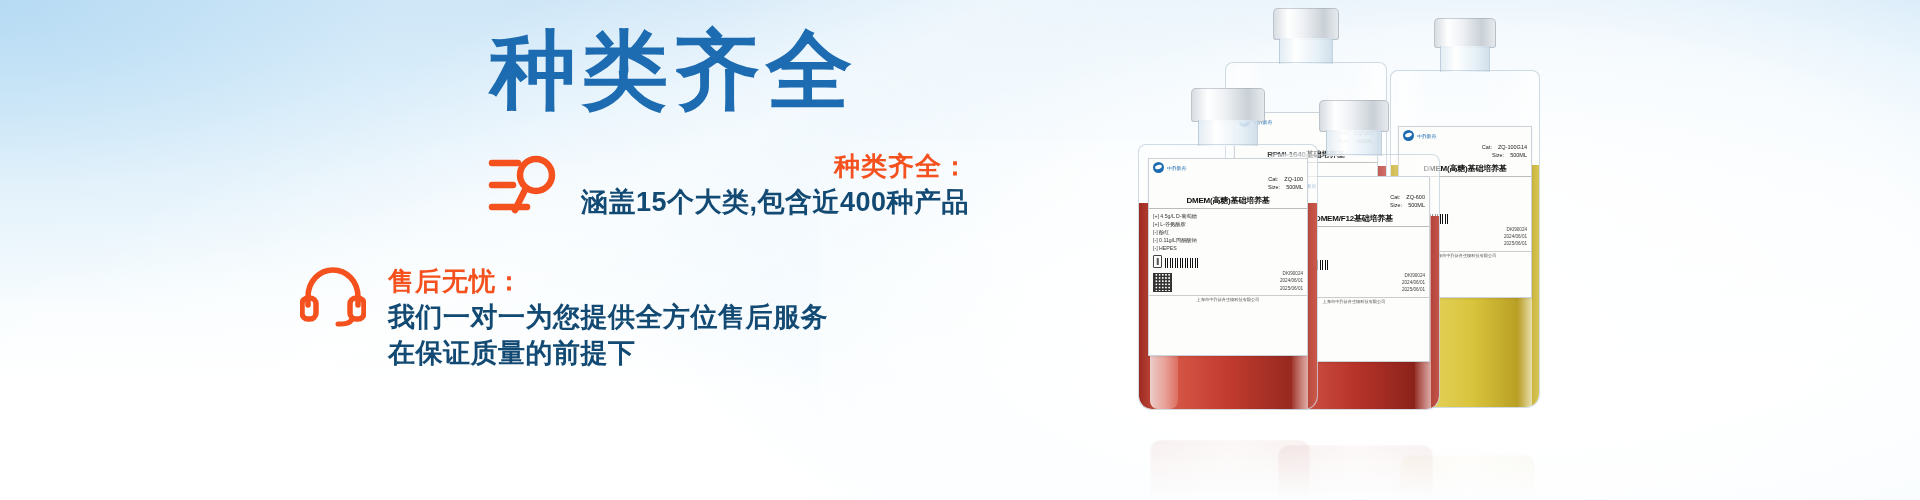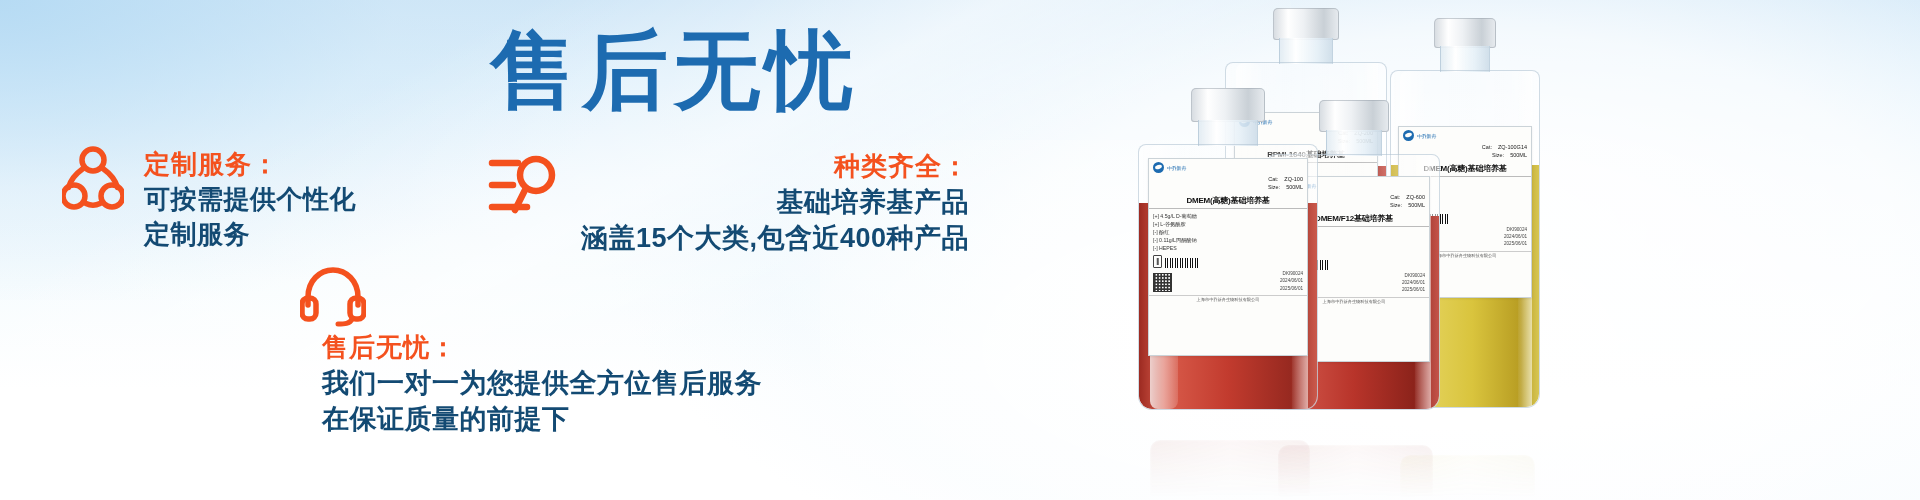--- a/index.html
+++ b/index.html
@@ -76,21 +76,21 @@
     white-space: nowrap;
   }
 
   #feature-custom { left: 62px; top: 146px; }
   #feature-custom .ftext { margin-left: 20px; margin-top: 2px; }
 
   #feature-variety { left: 487px; top: 150px; }
   #feature-variety .ftext { margin-left: 22px; margin-top: 0px; text-align: right; }
   #feature-variety .fline { font-size: 27px; }
 
-  #feature-support { left: 300px; top: 265px; flex-direction: column; }
+  #feature-support { left: 300px; top: 265px; }
   #feature-support .ftext { margin-left: 22px; margin-top: 0px; }
   #feature-support .fline { font-size: 27px; }
 
   
   #bottles {
     position: absolute;
     left: 1120px; top: 0px;
     width: 800px; height: 500px;
   }
   .bottle {
@@ -221,53 +221,35 @@
 </style>
 </head>
 <body>
 
 <div id="banner">
 
   <div class="corner-glow"></div>
   <div class="sweep-a"></div>
   <div class="sweep-b"></div>
 
-  <div class="title">售后无忧</div>
-
-  <div class="feature" id="feature-custom">
-    <div class="ficon">
-      <svg width="62" height="66" viewBox="0 0 62 66" fill="none">
-        <circle cx="31" cy="14" r="11" stroke="#f4511e" stroke-width="5.5"></circle>
-        <circle cx="12" cy="50" r="11" stroke="#f4511e" stroke-width="5.5"></circle>
-        <circle cx="50" cy="50" r="11" stroke="#f4511e" stroke-width="5.5"></circle>
-        <path d="M20.5 23 C12 29 8 36 6.5 41.5" stroke="#f4511e" stroke-width="5.5" stroke-linecap="round"></path>
-        <path d="M41.5 23 C50 29 54 36 55.5 41.5" stroke="#f4511e" stroke-width="5.5" stroke-linecap="round"></path>
-        <path d="M24 57.5 C29 60 33 60 38 57.5" stroke="#f4511e" stroke-width="5.5" stroke-linecap="round"></path>
-      </svg>
-    </div>
-    <div class="ftext">
-      <div class="fhead">定制服务：</div>
-      <div class="fline">可按需提供个性化</div>
-      <div class="fline">定制服务</div>
-    </div>
-  </div>
+  <div class="title">种类齐全</div>
+
 
   <div class="feature" id="feature-variety">
     <div class="ficon">
       <svg width="72" height="70" viewBox="0 0 72 70" fill="none">
         <path d="M5 13 H31" stroke="#f4511e" stroke-width="6.5" stroke-linecap="round"></path>
         <path d="M5 35 H26" stroke="#f4511e" stroke-width="6.5" stroke-linecap="round"></path>
         <path d="M5 57 H40" stroke="#f4511e" stroke-width="6.5" stroke-linecap="round"></path>
         <circle cx="49" cy="25" r="16" stroke="#f4511e" stroke-width="6.5"></circle>
         <path d="M39 38 L28 60" stroke="#f4511e" stroke-width="6.5" stroke-linecap="round"></path>
       </svg>
     </div>
     <div class="ftext">
       <div class="fhead">种类齐全：</div>
-      <div class="fline">基础培养基产品</div>
       <div class="fline">涵盖15个大类,包含近400种产品</div>
     </div>
   </div>
 
   <div class="feature" id="feature-support">
     <div class="ficon">
       <svg width="66" height="62" viewBox="0 0 66 62" fill="none">
         <path d="M8 40 V32 C8 16 19.5 5 33 5 C46.5 5 58 16 58 32 V40" stroke="#f4511e" stroke-width="5.5" stroke-linecap="round"></path>
         <rect x="2" y="33" width="14" height="21" rx="6" stroke="#f4511e" stroke-width="5.5"></rect>
         <rect x="50" y="33" width="14" height="21" rx="6" stroke="#f4511e" stroke-width="5.5"></rect>

